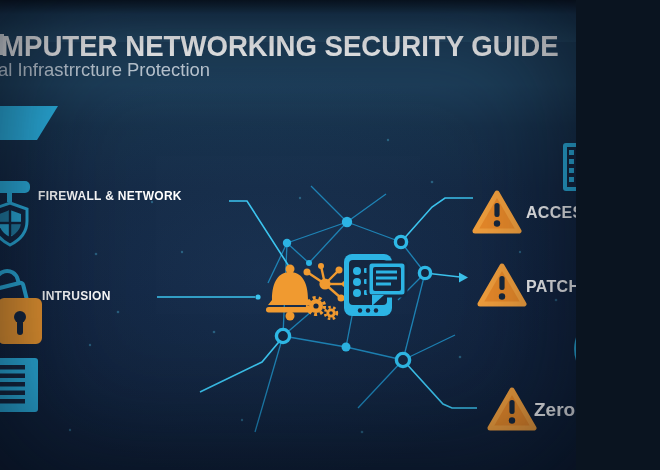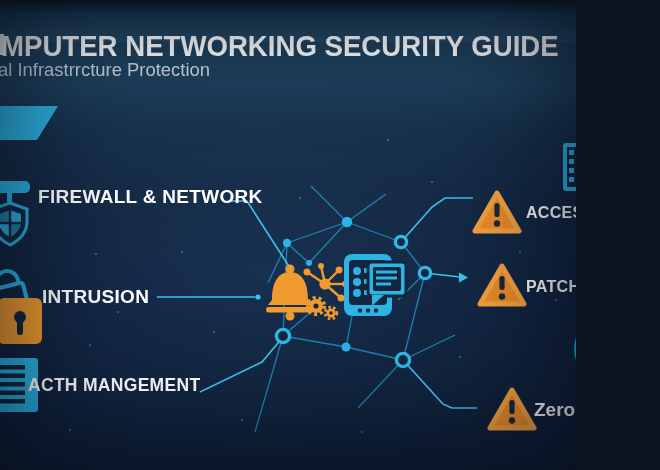--- a/index.html
+++ b/index.html
@@ -13,21 +13,21 @@
   .vignette{position:absolute;inset:0;box-shadow:inset 0 0 130px rgba(4,10,20,.75);pointer-events:none;}
   .title{
     position:absolute;left:1px;top:29px;color:#fff;font-weight:700;font-size:30px;
     letter-spacing:0px;white-space:nowrap;transform:scaleX(.92);transform-origin:left center;
   }
   .title-sliver{position:absolute;left:0;top:34px;width:4px;height:21px;background:#f4f7fa;}
   .subtitle{
     position:absolute;left:-2px;top:59px;color:#c9d5e0;font-weight:400;font-size:19px;
     white-space:nowrap;transform:scaleX(.97);transform-origin:left center;
   }
-  .item-label{position:absolute;color:#fff;font-weight:700;font-size:19px;line-height:21px;letter-spacing:.3px;white-space:nowrap;}
+  .item-label{position:absolute;color:#fff;font-weight:700;font-size:12px;line-height:21px;letter-spacing:.3px;white-space:nowrap;}
   .r-label{position:absolute;color:#fff;font-weight:700;font-size:16px;letter-spacing:.3px;white-space:nowrap;}
   .r-label-big{position:absolute;color:#fff;font-weight:700;font-size:19px;white-space:nowrap;}
   .abs{position:absolute;}
   svg{display:block;}
 </style>
 </head>
 <body>
 
 <div class="stage">
 
@@ -137,23 +137,20 @@
       <rect x="2" y="43" width="31" height="4.5"></rect>
     </g>
   </svg>
 
   <div class="item-label" style="left:38px;top:186px;">
     <div>FIREWALL &amp; NETWORK</div>
   </div>
   <div class="item-label" style="left:42px;top:286px;">
     <div>INTRUSION</div>
   </div>
-  <div class="item-label" style="left:28px;top:375px;font-size:17.5px;">
-    <div>ACTH MANGEMENT</div>
-  </div>
 
   <svg class="abs" style="left:261px;top:260px;" width="58" height="62" viewBox="0 0 58 62">
     <circle cx="29" cy="9" r="4.5" fill="#F09A30"></circle>
     <path d="M11,40 C11,21 18,12 29,12 C40,12 47,21 47,40 L51,45 L7,45 Z" fill="#F09A30"></path>
     <rect x="5" y="47" width="48" height="5.5" rx="2.7" fill="#F09A30"></rect>
     <circle cx="29" cy="56" r="4.5" fill="#F09A30"></circle>
   </svg>
 
   <svg class="abs" style="left:299px;top:258px;" width="52" height="62" viewBox="0 0 52 62">
     <g stroke="#F09A30" stroke-width="2.4">

